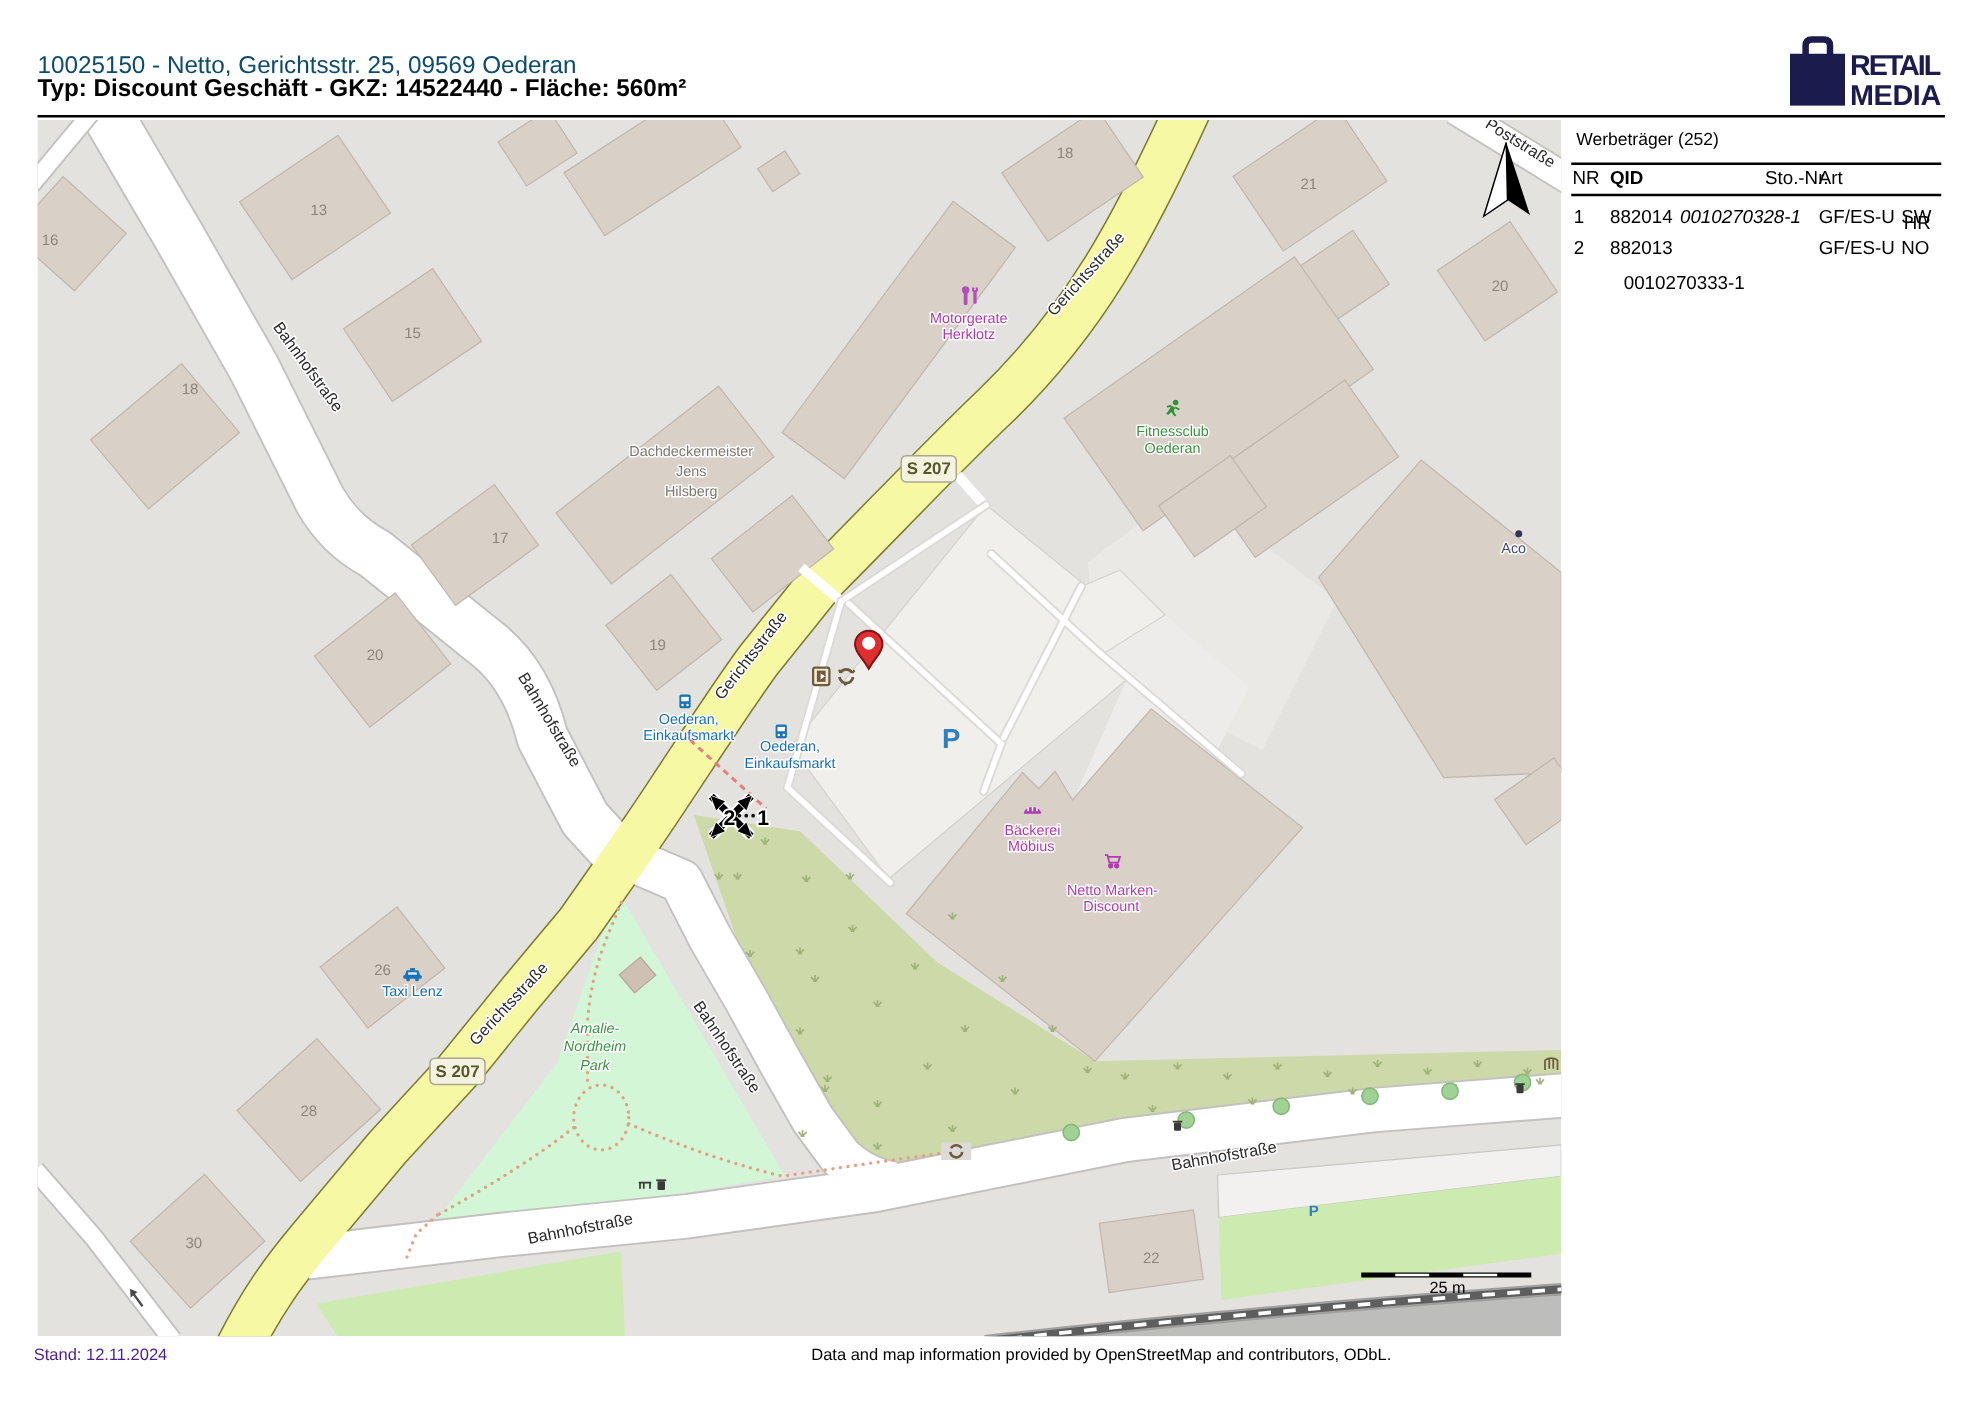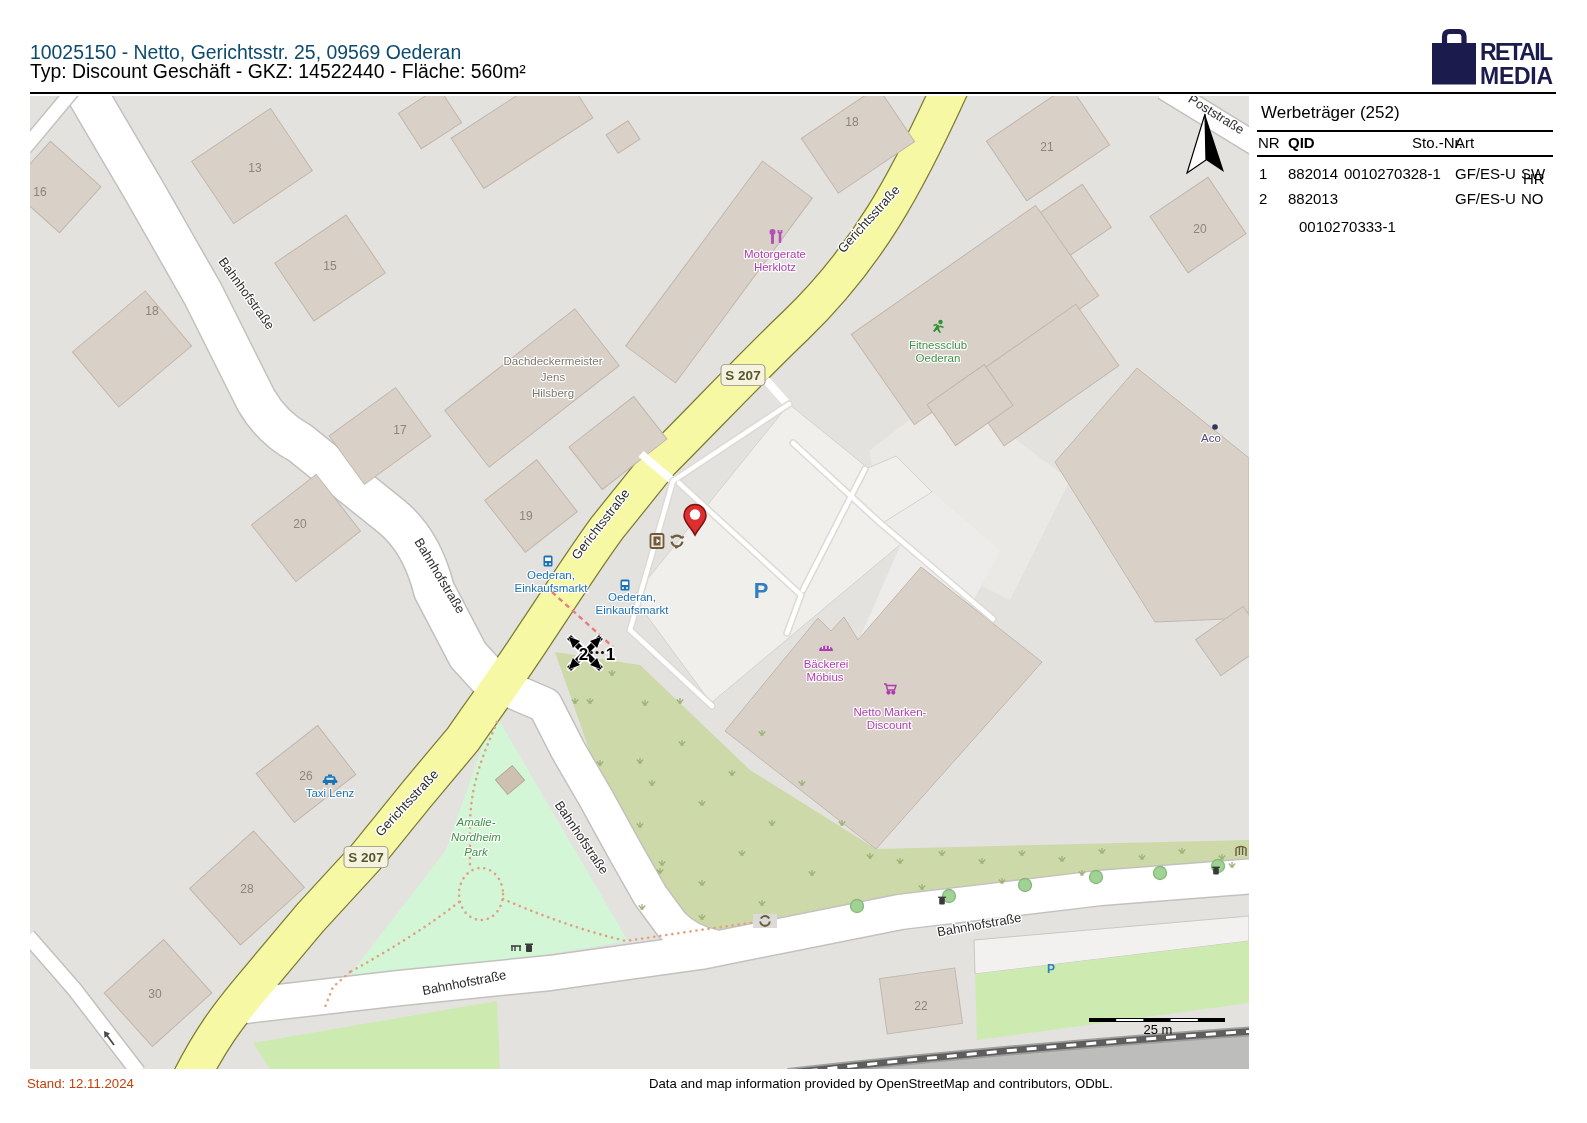--- a/index.html
+++ b/index.html
@@ -9,50 +9,50 @@
 .blue{fill:#1a6fb5;}
 .mag{fill:#b03bb0;}
 .grn{fill:#3d9245;}
 .gry{fill:#7d766c;}
 .pnl{font-size:15px;color:#000;text-align:center;}
 </style></head>
 <body>
 
 <div class="abs" style="left:30px;top:40.5px;font-size:19.4px;color:#0c4a6e;">10025150 - Netto, Gerichtsstr. 25, 09569 Oederan</div>
 
-<div class="abs" style="left:30px;top:60px;font-size:19.4px;color:#000;">Typ: Discount Geschäft - GKZ: 14522440 - Fläche: 560m²</div>
+<div class="abs" style="left:30px;top:60px;font-size:19.4px;color:#000;font-weight:bold;">Typ: Discount Geschäft - GKZ: 14522440 - Fläche: 560m²</div>
 
 <div class="abs" style="left:30px;top:92px;width:1526px;height:2px;background:#000;"></div>
 
 <svg class="abs" style="left:1425px;top:20px;" width="135" height="70" viewBox="1425 20 135 70">
 <path d="M1444.5,43.5 L1444.5,36.5 Q1444.5,31.5 1449.5,31.5 L1459,31.5 Q1464,31.5 1464,36.5 L1464,43.5" fill="none" stroke="#1b1b4e" stroke-width="5.2"></path>
 <rect x="1432" y="43" width="44" height="41.5" fill="#1b1b4e"></rect>
 <text x="1480" y="60" font-size="23" font-weight="bold" fill="#1b1b4e" textLength="73">RETAIL</text>
 <text x="1480" y="84.3" font-size="23" font-weight="bold" fill="#1b1b4e" textLength="73">MEDIA</text>
 </svg>
 
-<div class="abs" style="left:27px;top:1076px;font-size:13.2px;color:#c2410c;">Stand: 12.11.2024</div>
+<div class="abs" style="left:27px;top:1076px;font-size:13.2px;color:#4c1d95;">Stand: 12.11.2024</div>
 
 <div class="abs" style="left:649px;top:1076px;width:600px;font-size:13.2px;color:#000;">Data and map information provided by OpenStreetMap and contributors, ODbL.</div>
 
-<div class="abs" style="left:1261px;top:102.5px;font-size:17px;color:#000;">Werbeträger (252)</div>
+<div class="abs" style="left:1261px;top:102.5px;font-size:14px;color:#000;">Werbeträger (252)</div>
 
 <div class="abs" style="left:1257px;top:129.5px;width:296px;height:2px;background:#000;"></div>
 
 <div class="abs pnl" style="left:1258px;top:134px;">NR</div>
 <div class="abs pnl" style="left:1288px;top:134px;font-weight:bold;">QID</div>
 <div class="abs pnl" style="left:1412px;top:134px;">Sto.-Nr.</div>
 <div class="abs pnl" style="left:1455px;top:134px;">Art</div>
 <div class="abs pnl" style="left:1523px;top:134px;margin-top:36px;">HR</div>
 
 <div class="abs" style="left:1257px;top:155px;width:296px;height:2px;background:#000;"></div>
 
 <div class="abs pnl" style="left:1259px;top:165px;">1</div>
 <div class="abs pnl" style="left:1288px;top:165px;">882014</div>
-<div class="abs pnl" style="left:1344px;top:165px;">0010270328-1</div>
+<div class="abs pnl" style="left:1344px;top:165px;font-style:italic;">0010270328-1</div>
 <div class="abs pnl" style="left:1455px;top:165px;">GF/ES-U</div>
 <div class="abs pnl" style="left:1521px;top:165px;">SW</div>
 
 <div class="abs pnl" style="left:1259px;top:190px;">2</div>
 <div class="abs pnl" style="left:1288px;top:190px;">882013</div>
 <div class="abs pnl" style="left:1299px;top:190px;margin-top:28px;">0010270333-1</div>
 <div class="abs pnl" style="left:1455px;top:190px;">GF/ES-U</div>
 <div class="abs pnl" style="left:1521px;top:190px;">NO</div>
 
 <svg class="abs" style="left:30px;top:96px;" width="1219" height="973" viewBox="30 96 1219 973">

